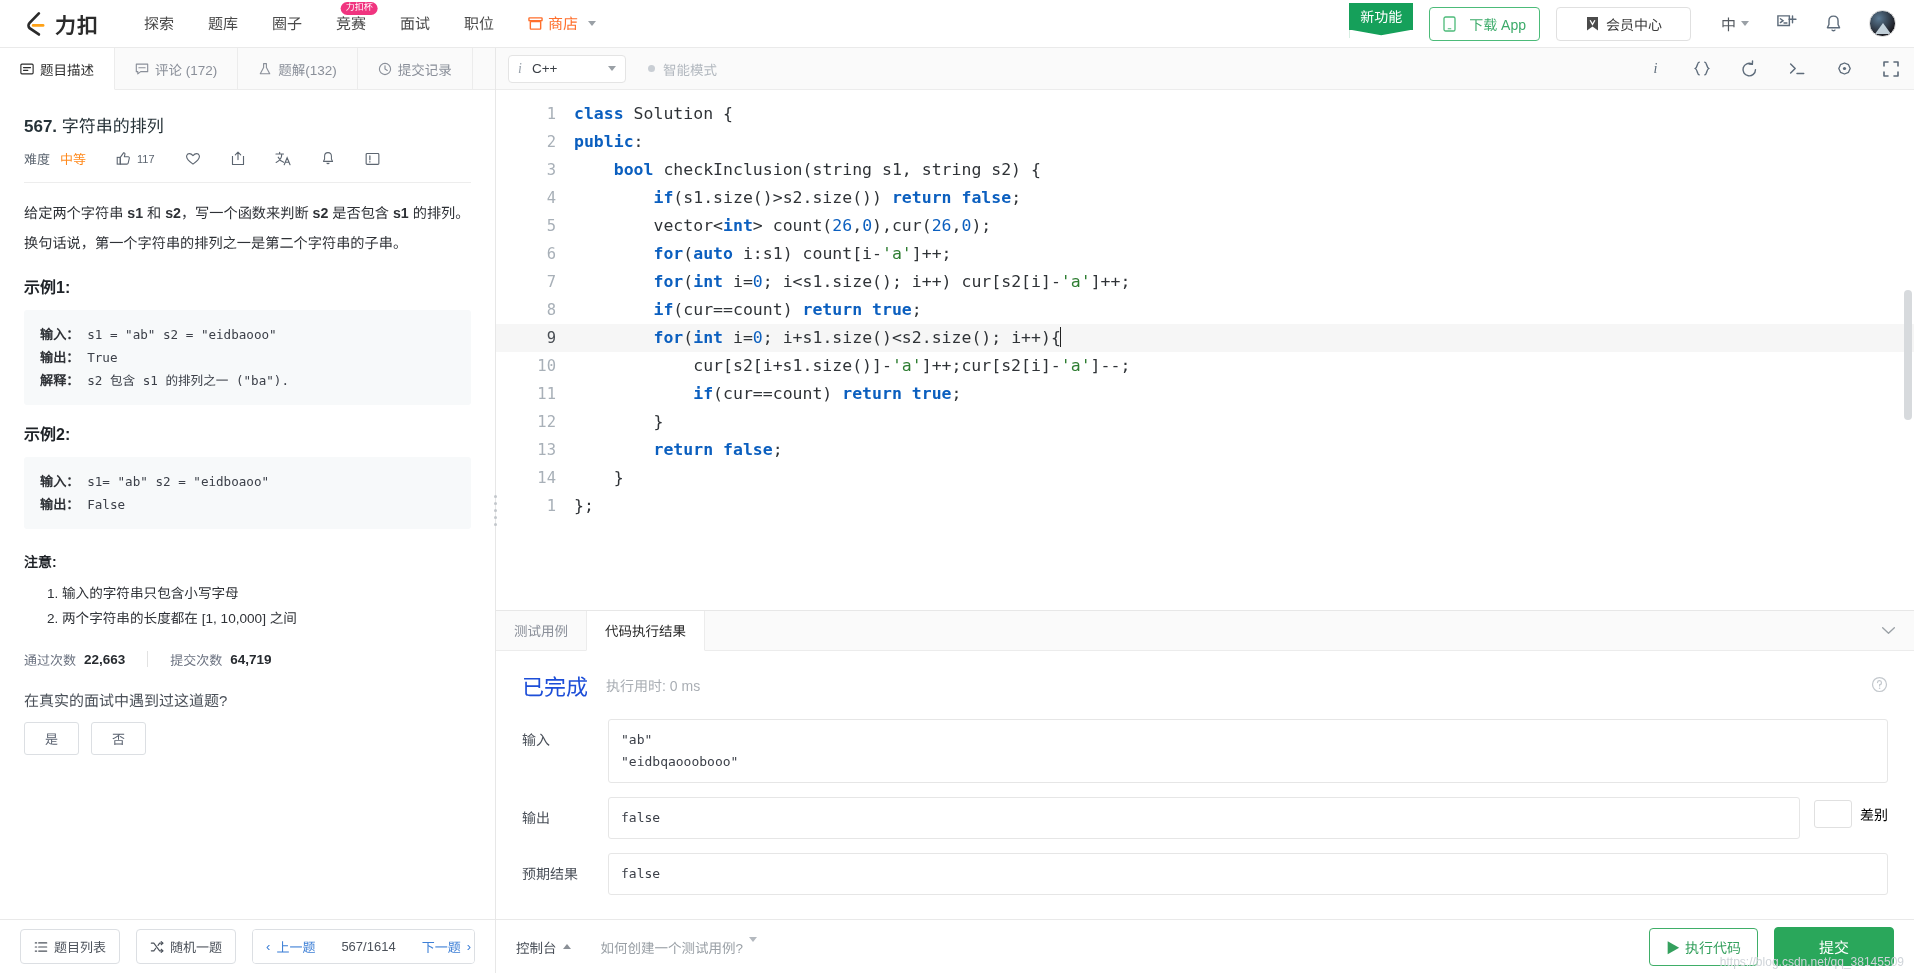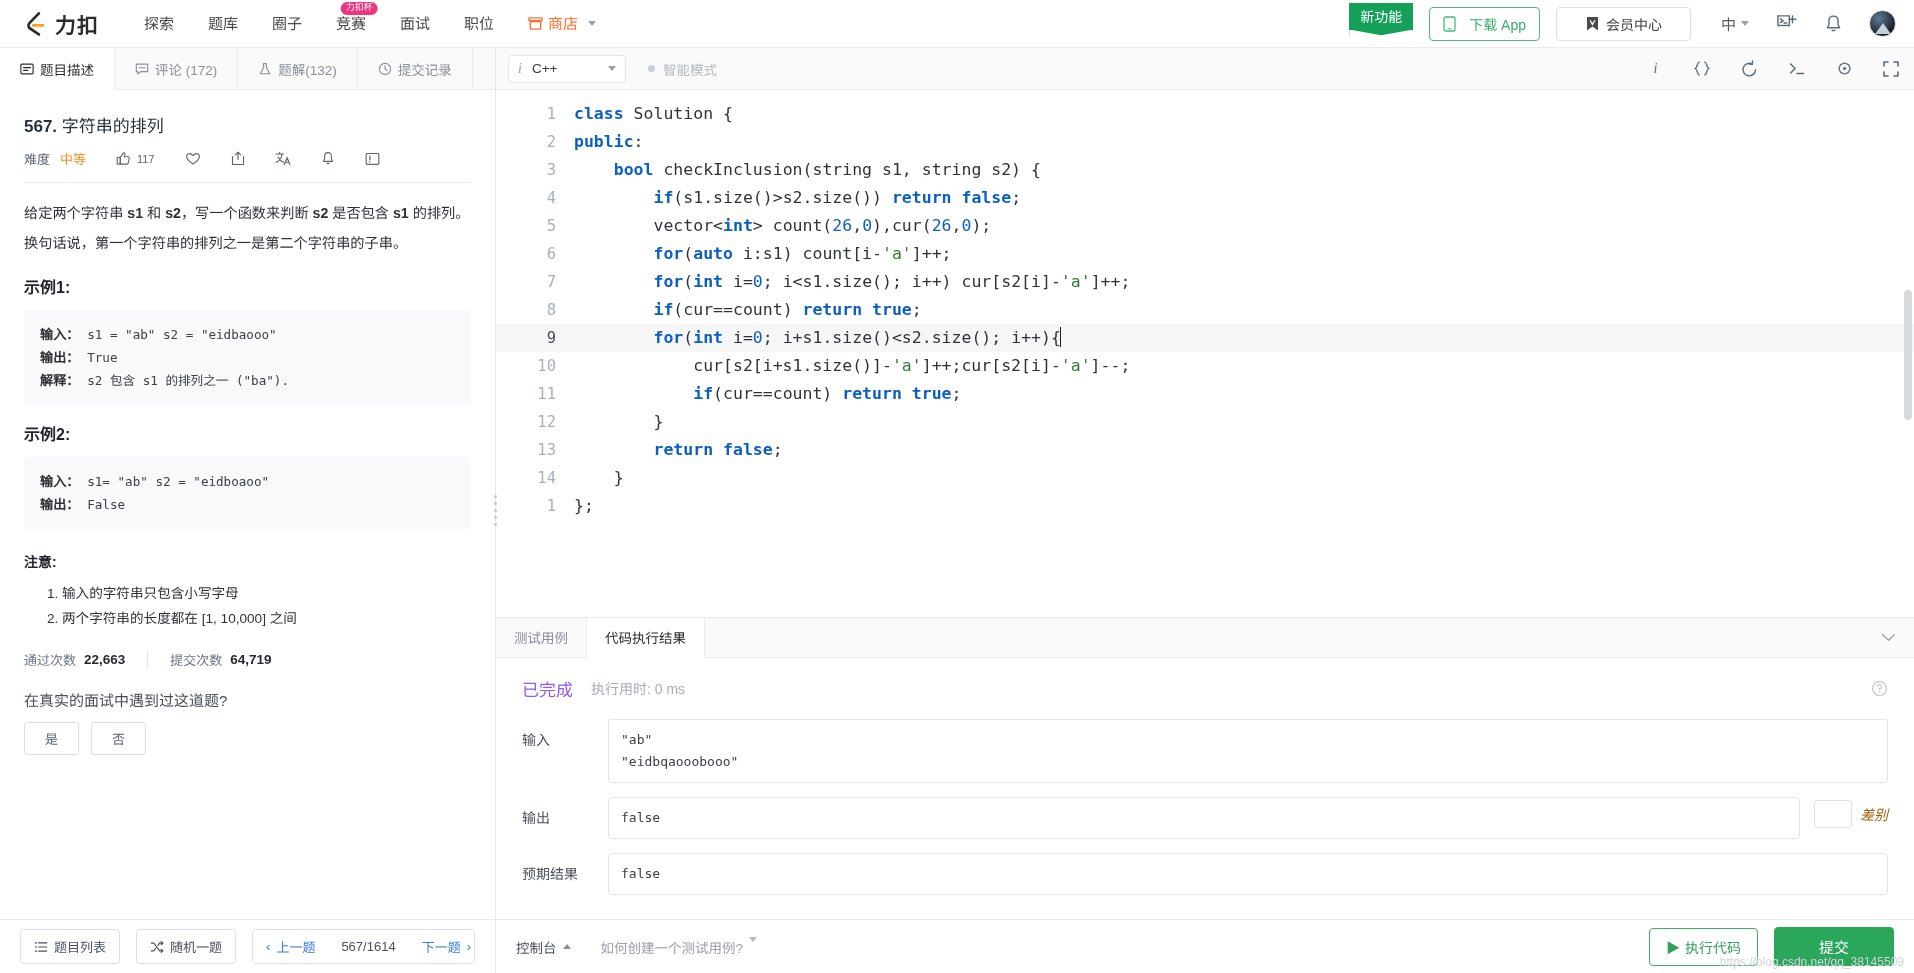--- a/index.html
+++ b/index.html
@@ -208,37 +208,37 @@
   .res-tabbar { height: 40px; flex: 0 0 40px; display: flex; align-items: stretch; background: #fafafa; border-bottom: 1px solid #ececec; position: relative; }
   .res-tab {
     padding: 0 18px; display: flex; align-items: center; font-size: 13.5px;
     color: #8a8f99; cursor: pointer; background: #fafafa; white-space: nowrap;
   }
   .res-tab.active { color: #2b2b2b; background: #fff; border-left: 1px solid #ececec; border-right: 1px solid #ececec; border-bottom: 1px solid #fff; margin-bottom: -1px; }
   .res-collapse { margin-left: auto; display: flex; align-items: center; padding: 0 18px; color: #9aa0a6; cursor: pointer; }
 
   .res-body { padding: 18px 26px 10px 26px; overflow: hidden; }
   .res-status-row { display: flex; align-items: center; gap: 18px; margin-bottom: 18px; position: relative; }
-  .res-status { font-size: 17px; color: #8b5cf6; }
+  .res-status { font-size: 22px; color: #1d4ed8; }
   .res-runtime { font-size: 14px; color: #a9aeb4; }
   .res-help { position: absolute; right: 0; color: #c3c8cd; cursor: pointer; display: flex; }
   .res-row { display: flex; align-items: flex-start; margin-bottom: 14px; }
   .res-label { width: 86px; flex: 0 0 86px; font-size: 14px; color: #4b515a; padding-top: 10px; }
   .res-box {
     flex: 1 1 auto; border: 1px solid #e6e6e6; border-radius: 3px; background: #fff;
     font-family: "DejaVu Sans Mono", "Liberation Mono", monospace;
     font-size: 13px; color: #3c4049; padding: 9px 12px; line-height: 1.7;
     white-space: pre-wrap; min-height: 36px;
   }
   .res-box.tall { min-height: 54px; }
   .res-side { display: flex; align-items: center; gap: 0; margin-left: 14px; padding-top: 3px; }
   .diff-toggle {
     width: 38px; height: 28px; border: 1px solid #e0e0e0; border-radius: 3px; background: #fff; cursor: pointer;
   }
-  .diff-label { font-size: 14px; color: #a16207; margin-left: 8px; white-space: nowrap; font-style: italic; }
+  .diff-label { font-size: 14px; color: #000000; margin-left: 8px; white-space: nowrap; }
 
   .right-footer {
     flex: 0 0 54px; height: 54px; border-top: 1px solid #e9e9e9;
     display: flex; align-items: center; padding: 0 20px; background: #fff; position: relative;
   }
   .console-btn { font-size: 13.5px; color: #4b515a; cursor: pointer; display: flex; align-items: center; gap: 6px; }
   .howto { font-size: 13.5px; color: #9aa0a6; cursor: pointer; display: flex; align-items: flex-start; gap: 6px; margin-left: 30px; }
   .caret-up { width: 0; height: 0; border-left: 4px solid transparent; border-right: 4px solid transparent; border-bottom: 5px solid #8b9097; }
   .caret-dn { width: 0; height: 0; border-left: 4px solid transparent; border-right: 4px solid transparent; border-top: 5px solid #b4b9bf; }
   .foot-actions { margin-left: auto; display: flex; align-items: center; gap: 16px; }

